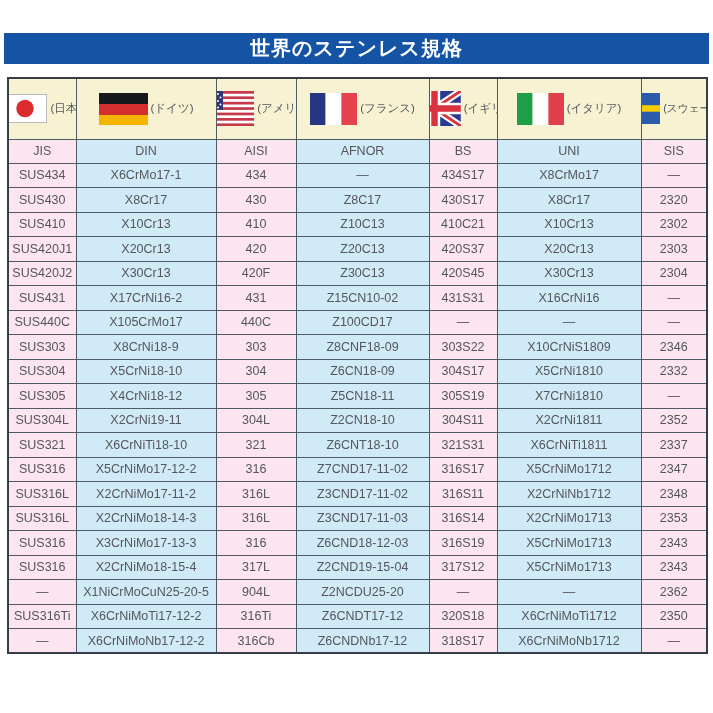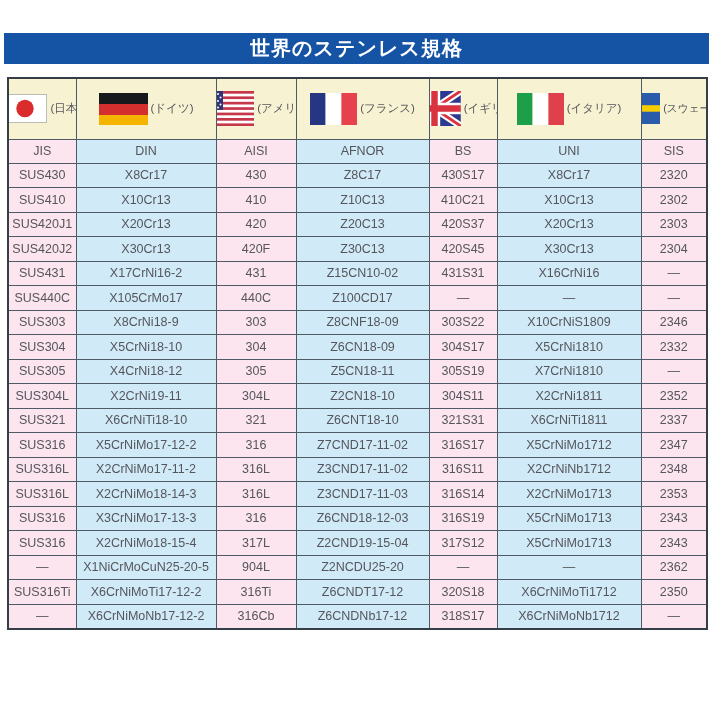--- a/index.html
+++ b/index.html
@@ -184,20 +184,29 @@
           <th class="col-blue">DIN</th>
           <th class="col-pink">AISI</th>
           <th class="col-blue">AFNOR</th>
           <th class="col-pink">BS</th>
           <th class="col-blue">UNI</th>
           <th class="col-pink">SIS</th>
         </tr>
     </thead>
     <tbody id="table-body">
         <tr>
+          <td class="col-pink">SUS434</td>
+          <td class="col-blue">X6CrMo17-1</td>
+          <td class="col-pink">434</td>
+          <td class="col-blue">—</td>
+          <td class="col-pink">434S17</td>
+          <td class="col-blue">X8CrMo17</td>
+          <td class="col-pink">—</td>
+        </tr>
+        <tr>
           <td class="col-pink">SUS430</td>
           <td class="col-blue">X8Cr17</td>
           <td class="col-pink">430</td>
           <td class="col-blue">Z8C17</td>
           <td class="col-pink">430S17</td>
           <td class="col-blue">X8Cr17</td>
           <td class="col-pink">2320</td>
         </tr>
         <tr>
           <td class="col-pink">SUS410</td>

